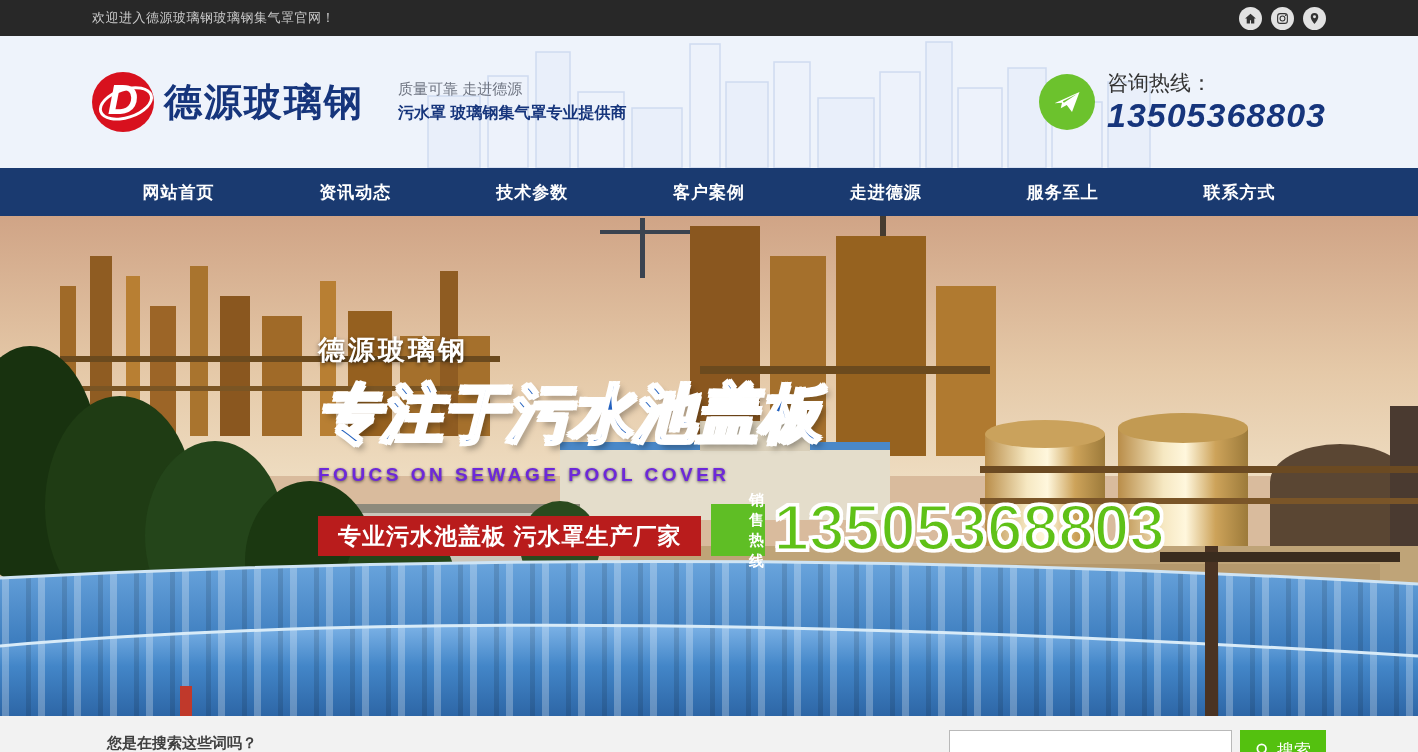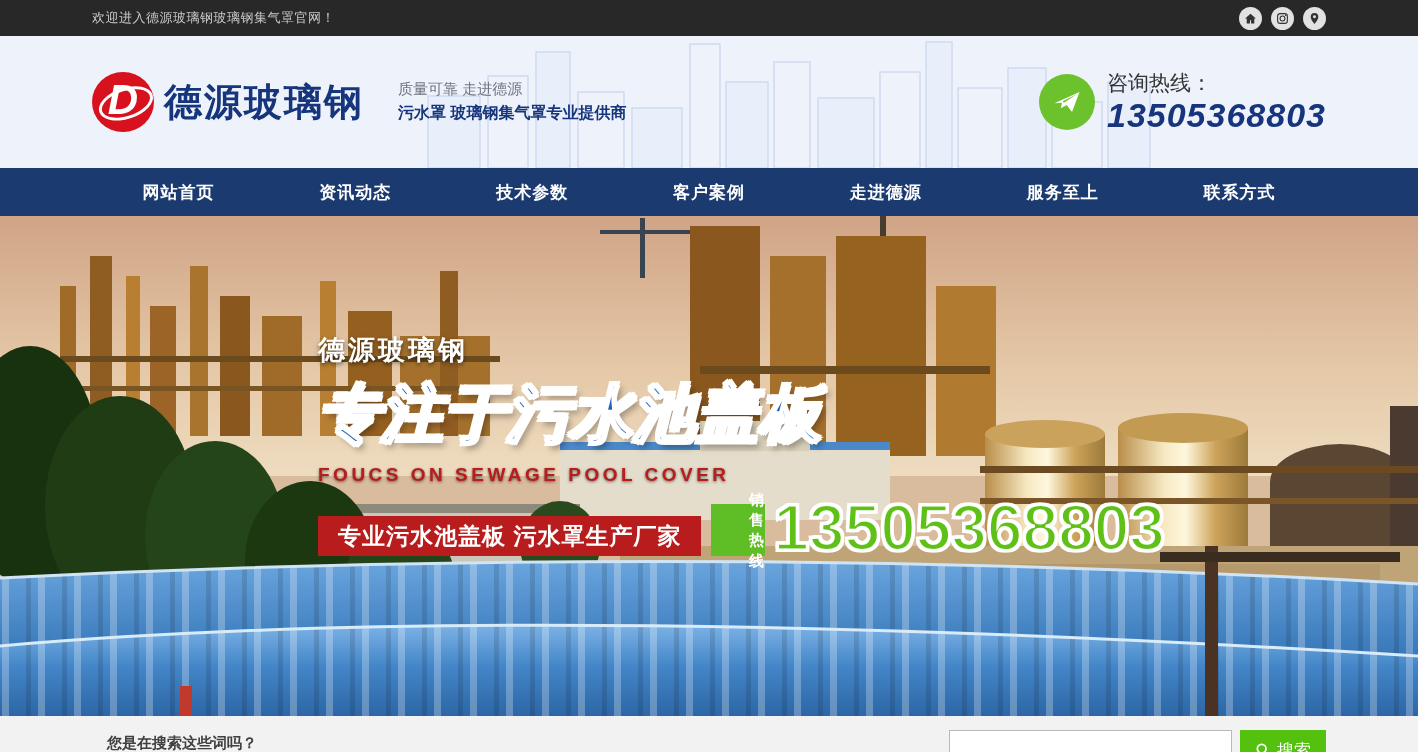--- a/index.html
+++ b/index.html
@@ -36,21 +36,21 @@
   .nav-item { flex:1; display:flex; align-items:center; justify-content:center; color:#fff; font-size:17px; font-weight:700; letter-spacing:1px; cursor:pointer; }
 
   
   .hero { position:relative; height:500px; overflow:hidden; background:#d9bb9d; }
   .hero-backdrop { position:absolute; inset:0; width:100%; height:100%; }
   .hero-text { position:absolute; left:318px; top:116px; z-index:3; }
   .hero-brand { color:#fff; font-size:27px; font-weight:700; letter-spacing:3px; text-shadow:0 2px 4px rgba(0,0,0,.6); }
   .hero-headline { margin-top:4px; font-size:62px; font-weight:900; font-style:italic; letter-spacing:1px; color:#2260be;
       -webkit-text-stroke:2.5px #ffffff;
       text-shadow:-2px -2px 0 #fff, 2px -2px 0 #fff, -2px 2px 0 #fff, 2px 2px 0 #fff, 4px 5px 6px rgba(0,0,0,.35); }
-  .hero-en { margin-top:8px; color:#b91c1c; font-size:19px; font-weight:700; letter-spacing:3.5px; text-shadow:0 1px 3px rgba(0,0,0,.55); }
+  .hero-en { margin-top:8px; color:#6d28d9; font-size:19px; font-weight:700; letter-spacing:3.5px; text-shadow:0 1px 3px rgba(0,0,0,.55); }
   .hero-cta { margin-top:14px; display:flex; align-items:flex-end; }
   .hero-tagline { background:#b91c1c; color:#fff; font-size:23px; font-weight:700; letter-spacing:1px; height:40px; line-height:40px; padding:0 20px; white-space:nowrap; }
   .sales-label { margin-left:10px; width:54px; height:52px; background:#5fbe25; color:#fff; font-size:15px; font-weight:800; letter-spacing:3px; display:flex; flex-direction:column; align-items:center; justify-content:center; line-height:1.35;padding-left:39px; }
   .sales-number { margin-left:8px; font-size:64px; font-weight:800; color:#5fc117; line-height:.88; letter-spacing:0;
       -webkit-text-stroke:3px #ffffff;
       text-shadow:-2px -2px 0 #fff, 2px -2px 0 #fff, -2px 2px 0 #fff, 2px 2px 0 #fff; }
 
   
   .search-strip { height:60px; background:#f2f2f2; display:flex; align-items:flex-start; padding:14px 92px 0 92px; }
   .search-prompt { color:#404040; font-size:15px; font-weight:700; line-height:26px;margin-left:15px; }

